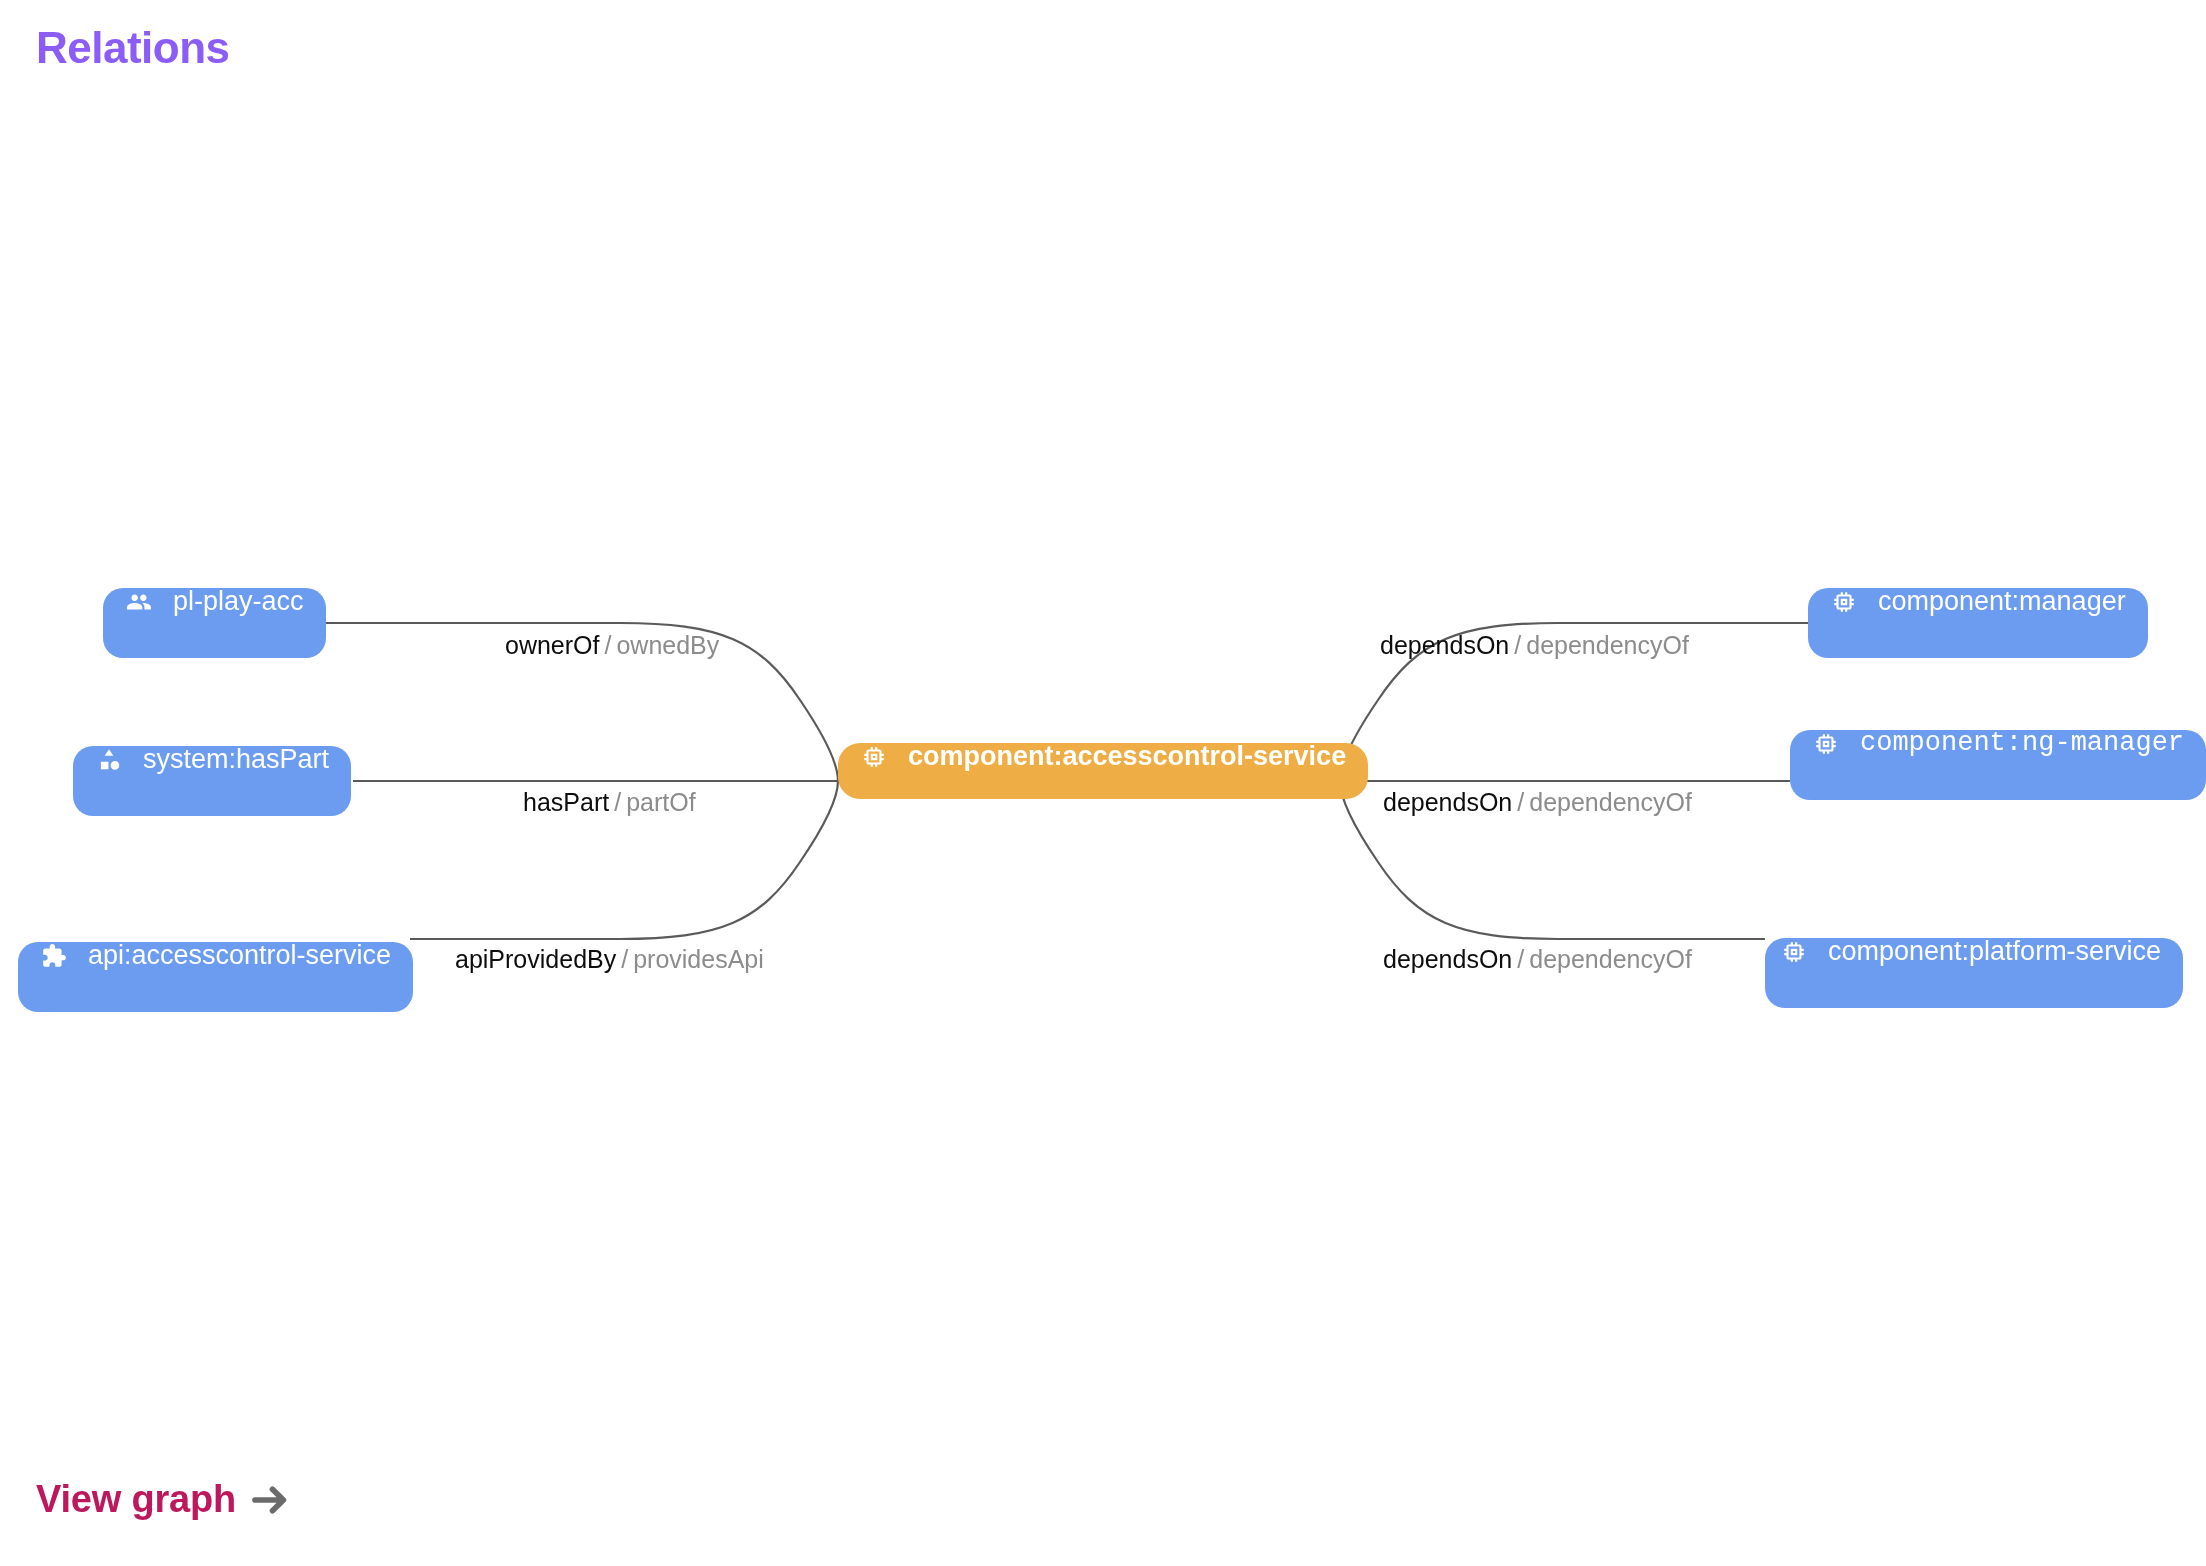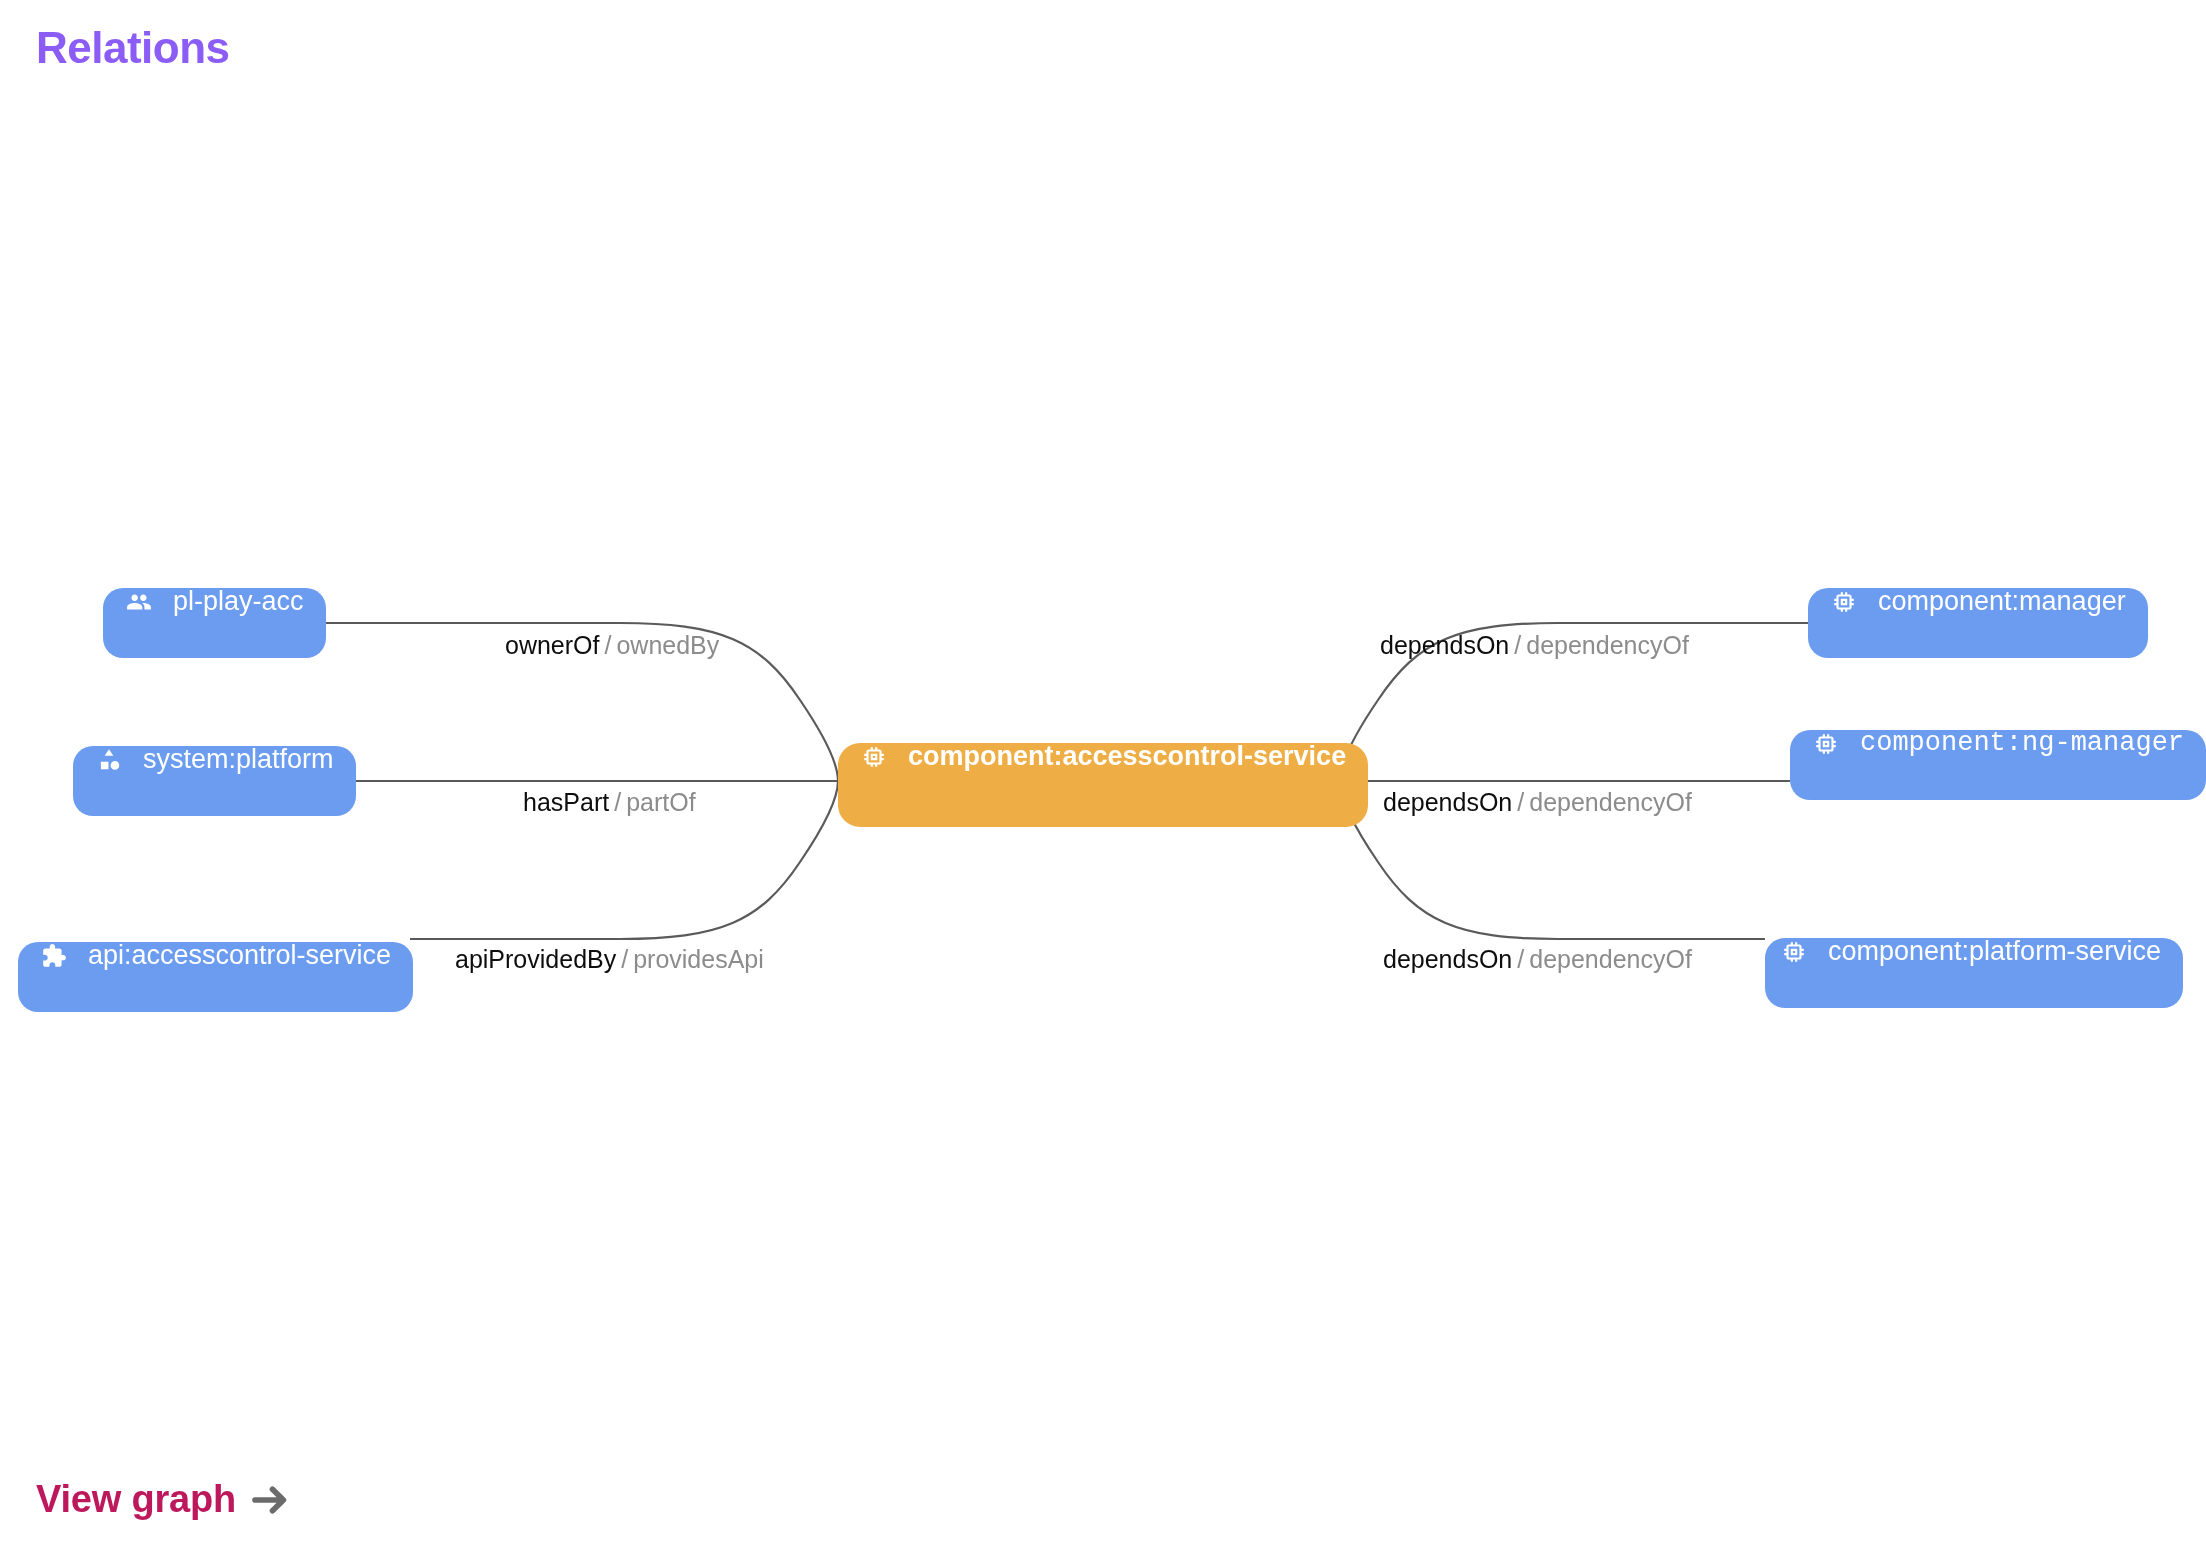--- a/index.html
+++ b/index.html
@@ -158,33 +158,33 @@
     </span>
     <span class="node-label">pl-play-acc</span>
   </div>
 
   <div class="node blue" style="left:73px; top:746px;">
     <span class="node-icon">
       <svg viewBox="0 0 24 24">
           <path d="M12 2l4 6H8l4-6zM4.5 13.5h7v7h-7v-7zM17.5 13c-2.21 0-4 1.79-4 4s1.79 4 4 4 4-1.79 4-4-1.79-4-4-4z"></path>
         </svg>
     </span>
-    <span class="node-label">system:platform</span>
+    <span class="node-label">system:hasPart</span>
   </div>
 
   <div class="node blue" style="left:18px; top:904px;margin-top:38px;">
     <span class="node-icon">
       <svg viewBox="0 0 24 24">
           <path d="M20.5 11H19V7c0-1.1-.9-2-2-2h-4V3.5C13 2.12 11.88 1 10.5 1S8 2.12 8 3.5V5H4c-1.1 0-1.99.9-1.99 2v3.8H3.5c1.49 0 2.7 1.21 2.7 2.7s-1.21 2.7-2.7 2.7H2.01V20c0 1.1.89 2 1.99 2h3.8v-1.49c0-1.49 1.21-2.7 2.7-2.7 1.49 0 2.7 1.21 2.7 2.7V22H17c1.1 0 2-.9 2-2v-4h1.5c1.38 0 2.5-1.12 2.5-2.5S21.88 11 20.5 11z"></path>
         </svg>
     </span>
     <span class="node-label">api:accesscontrol-service</span>
   </div>
 
-  <div class="node orange" style="left:838px; top:743px; height:84px; border-radius:22px;">
+  <div class="node orange" style="left:838px; top:743px; height:56px; border-radius:22px;">
     <span class="node-icon">
       <svg viewBox="0 0 24 24">
           <path d="M15 9H9v6h6V9zm-2 4h-2v-2h2v2zm8-2V9h-2V7c0-1.1-.9-2-2-2h-2V3h-2v2h-2V3H9v2H7c-1.1 0-2 .9-2 2v2H3v2h2v2H3v2h2v2c0 1.1.9 2 2 2h2v2h2v-2h2v2h2v-2h2c1.1 0 2-.9 2-2v-2h2v-2h-2v-2h2zm-4 6H7V7h10v10z"></path>
         </svg>
     </span>
     <span class="node-label">component:accesscontrol-service</span>
   </div>
 
   <div class="node blue" style="left:1808px; top:588px;">
     <span class="node-icon">

